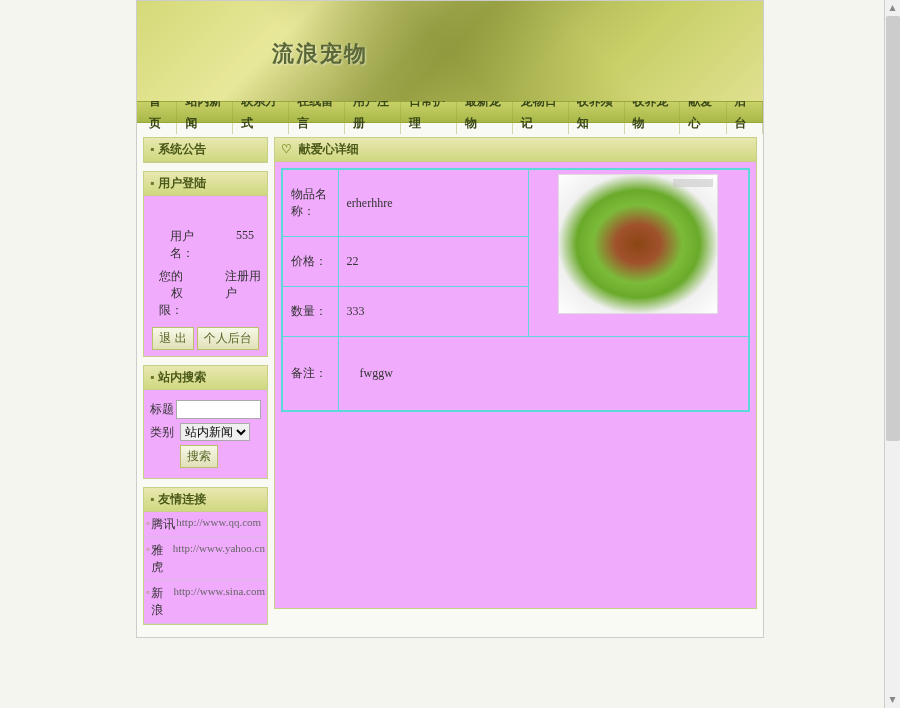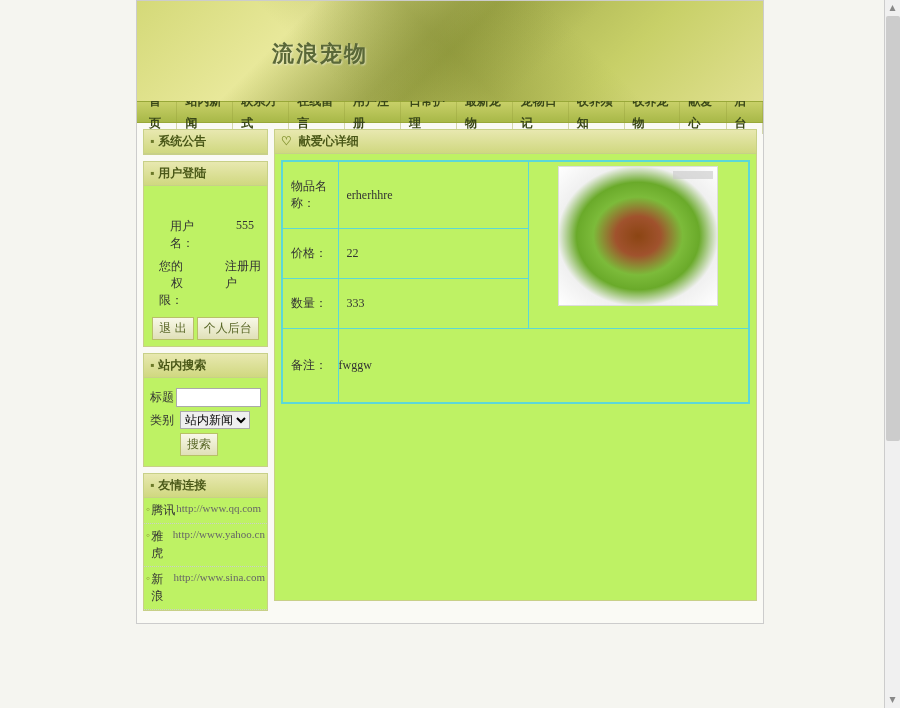--- a/index.html
+++ b/index.html
@@ -60,21 +60,22 @@
       display: flex;
       gap: 6px;
       padding: 6px;
       background: #fafaf5;
     }
     .sidebar { width: 125px; flex-shrink: 0; }
     .content { flex: 1; }
     .panel {
       border: 1px solid #c8d088;
       margin-bottom: 6px;
-      background: #bef264;
+      background: #f0abfc;
+      margin-top: 8px;
     }
     .panel-header {
       background: linear-gradient(#e8e8b0, #d0d880);
       padding: 3px 6px;
       font-weight: bold;
       color: #4a5818;
       border-bottom: 1px solid #c8d088;
     }
     .panel-header::before {
       content: "▪";
@@ -265,21 +266,21 @@
             <tr>
               <td class="label-cell">价格：</td>
               <td class="val-cell">22</td>
             </tr>
             <tr>
               <td class="label-cell">数量：</td>
               <td class="val-cell">333</td>
             </tr>
             <tr>
               <td class="label-cell" style="padding:28px 8px">备注：</td>
-              <td colspan="2" style="padding:28px 0">fwggw</td>
+              <td colspan="2" style="padding:28px 21px">fwggw</td>
             </tr>
           </tbody>
             </table>
           <div style="height:190px"></div>
         </div>
       </div>
     </div>
   </div>
 
 </div>

